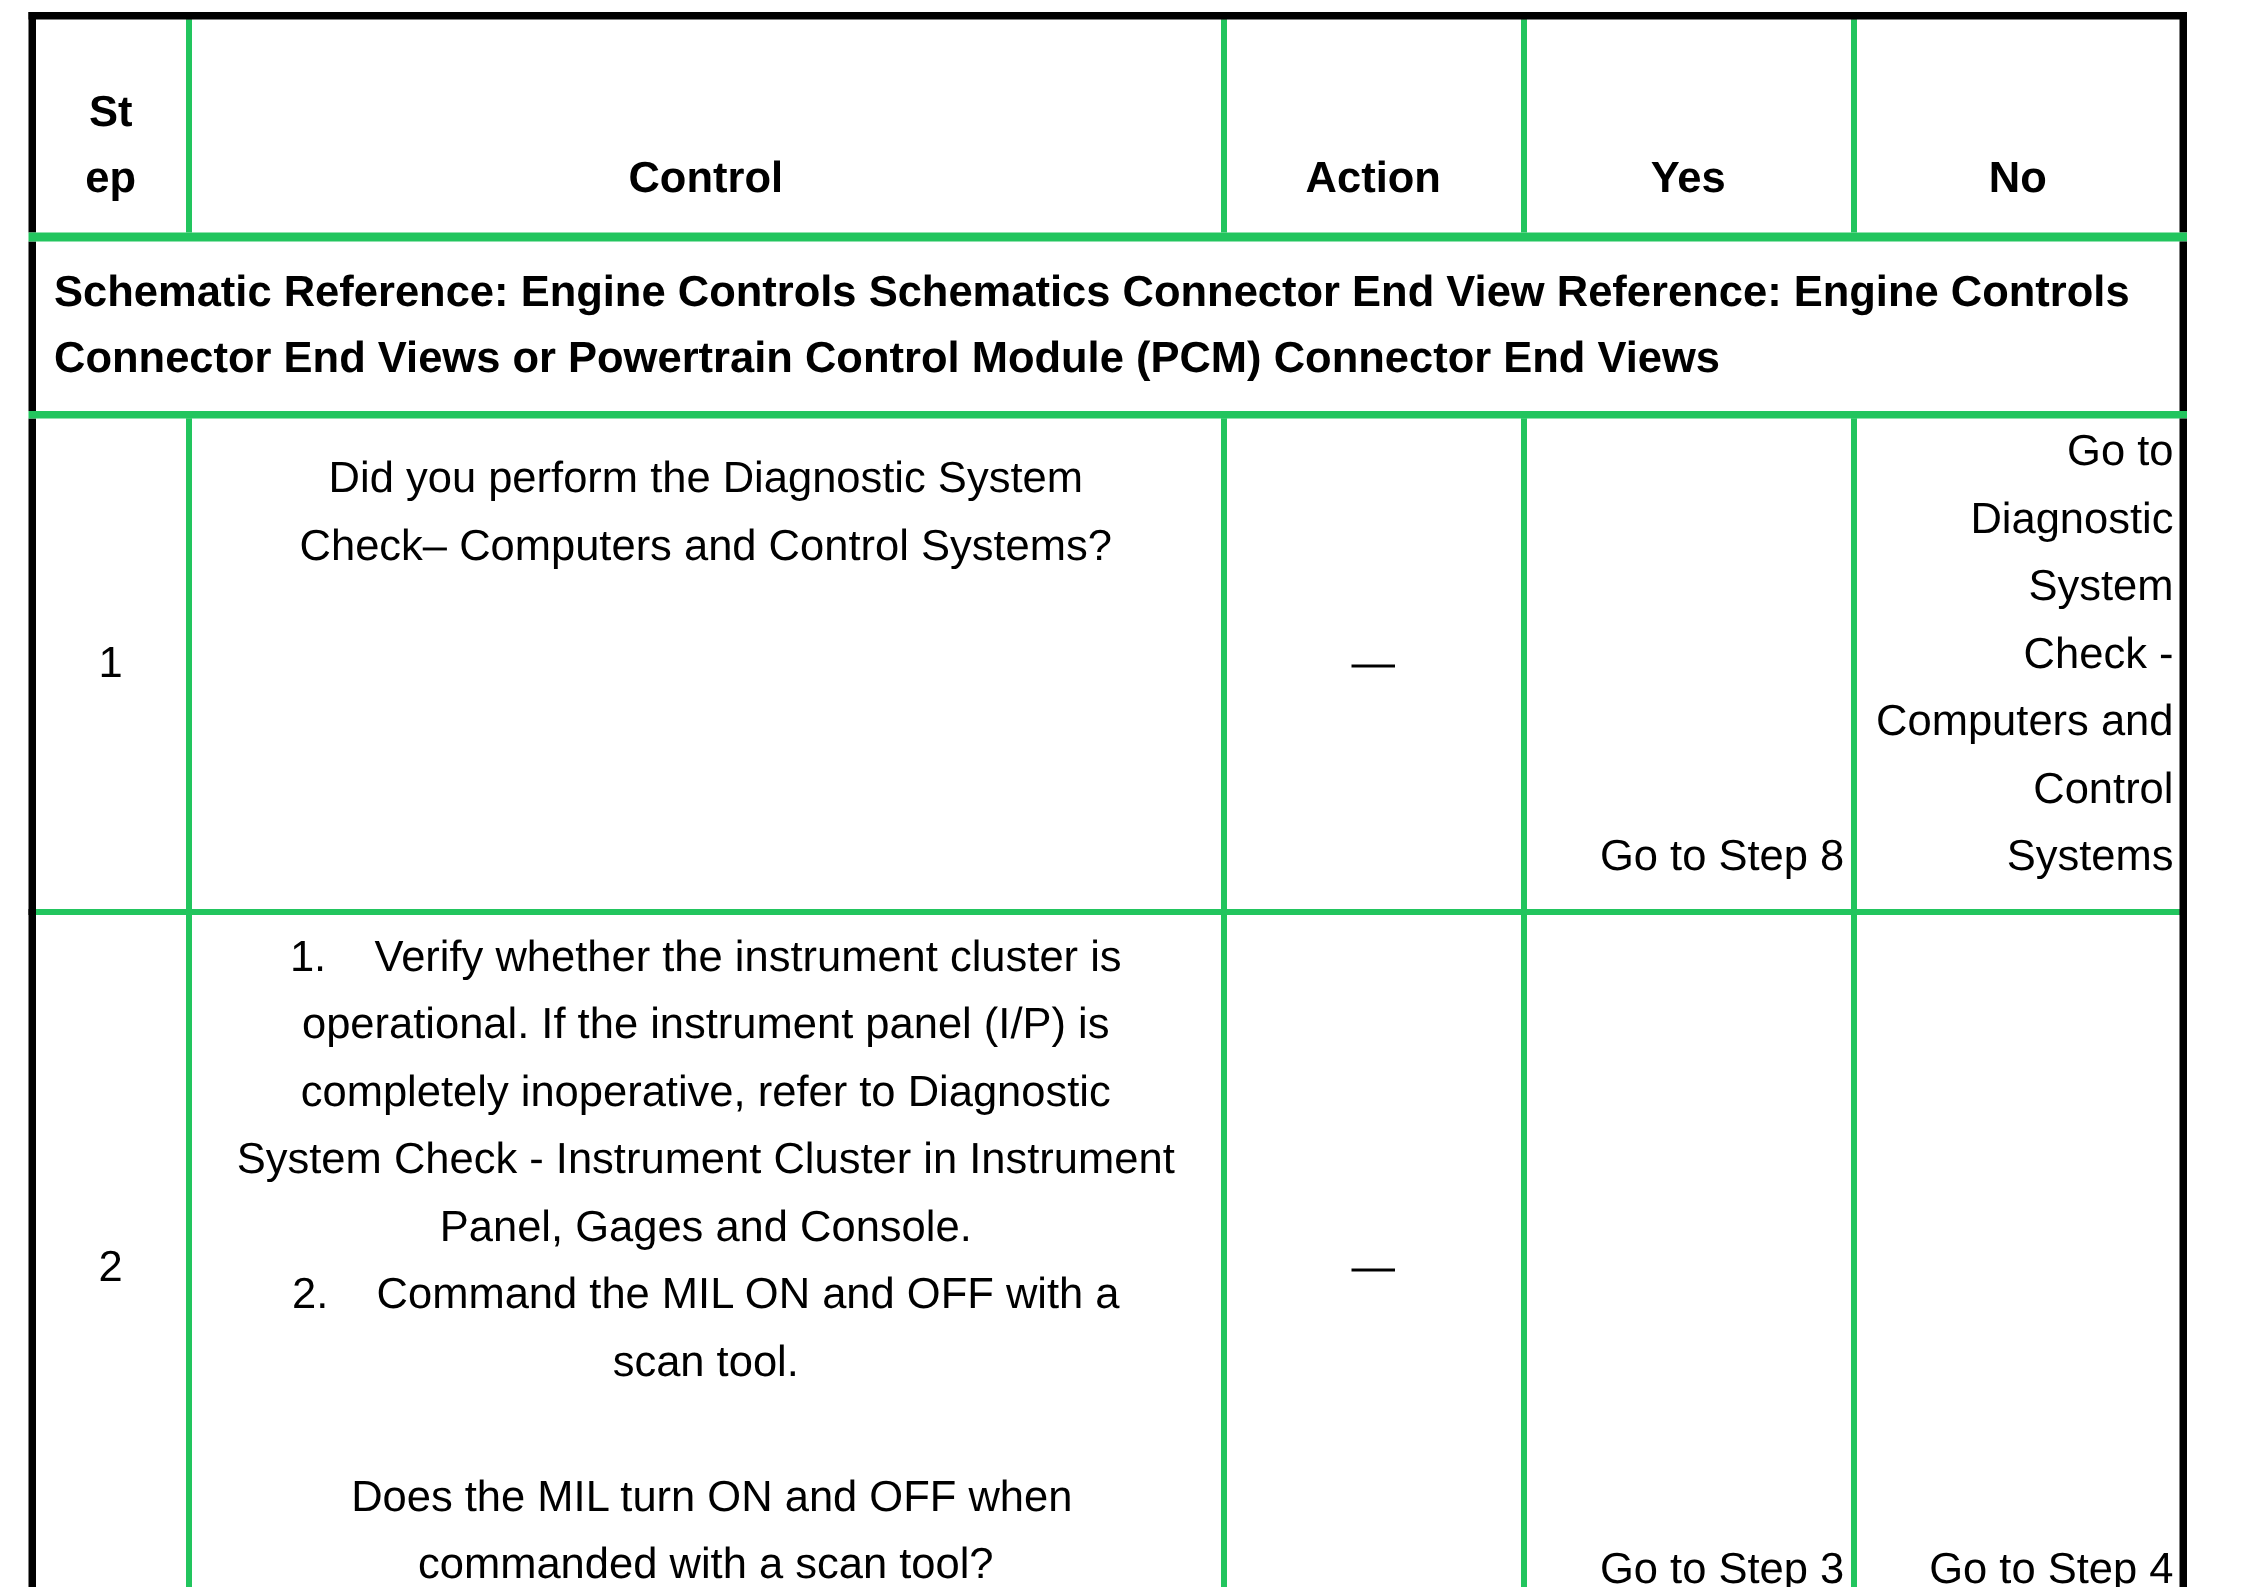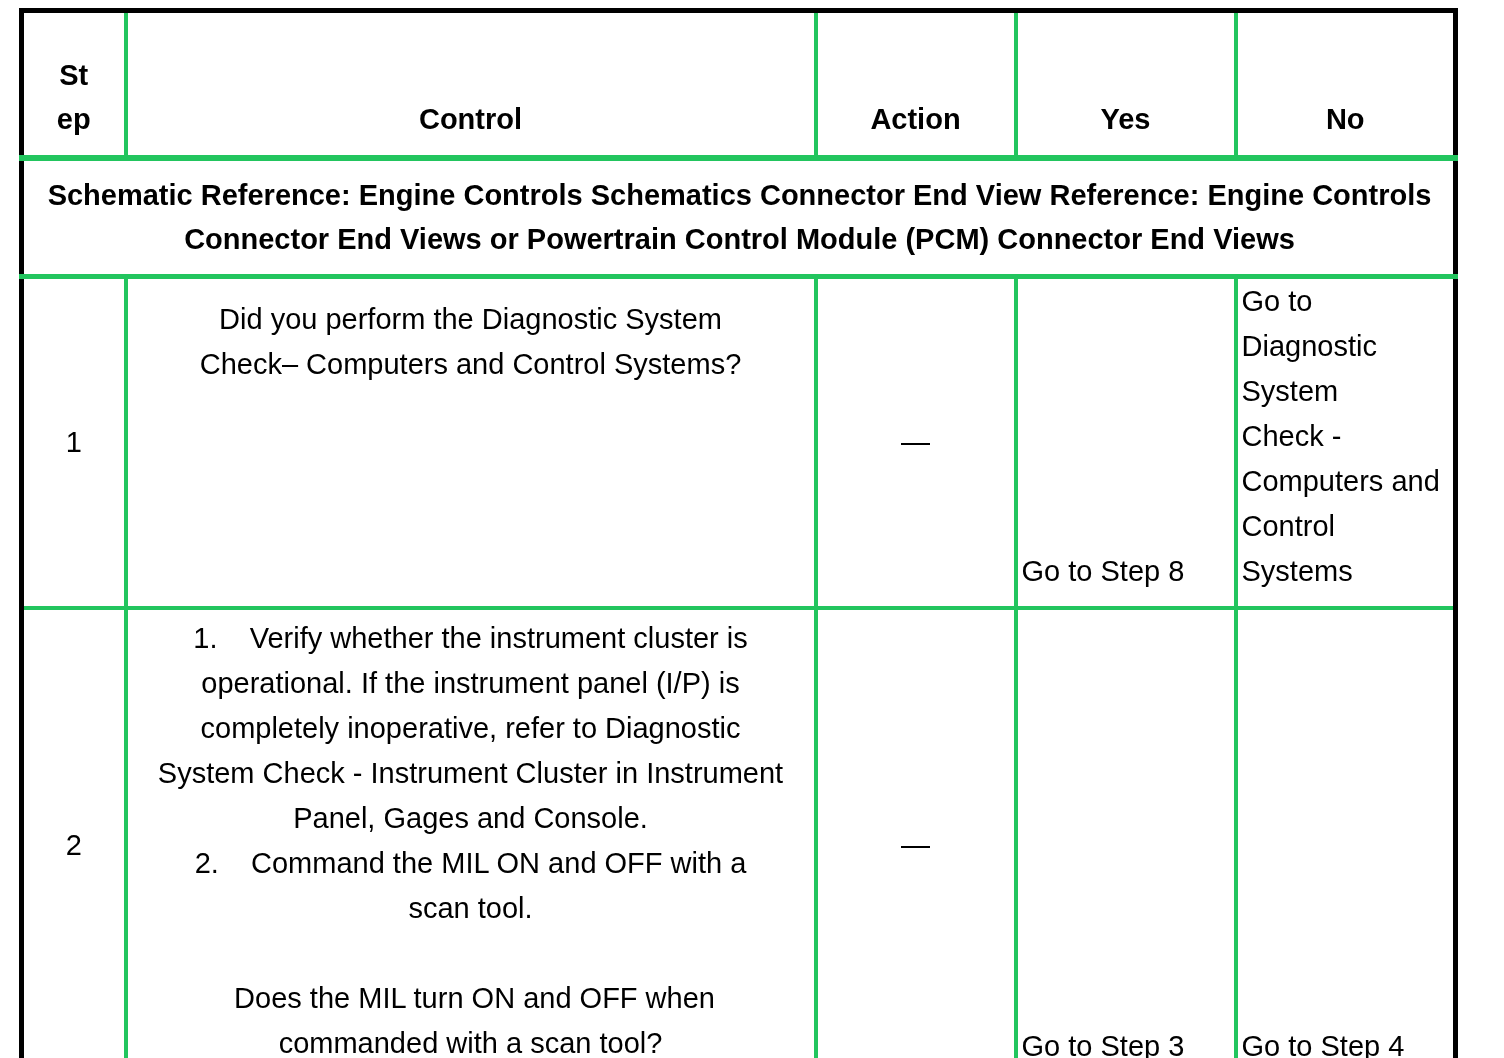--- a/index.html
+++ b/index.html
@@ -46,21 +46,21 @@
     font-weight: bold;
     padding: 0 4px 14px 4px;
     line-height: 44px;
     white-space: pre-wrap;
   }
   
   tr.schem { height: 119px; }
   tr.schem td {
     border-bottom-width: 5px;
     vertical-align: middle;
-    text-align: center;
+    text-align: left;
     font-weight: bold;
     padding: 0 10px 0 12px;
     line-height: 44px;
   }
   
   tr.step1 { height: 294px; }
   tr.step2 { height: 475px; }
   td.stepnum {
     vertical-align: middle;
     text-align: center;
@@ -74,21 +74,21 @@
     white-space: pre-wrap;
   }
   tr.step2 td.action { padding-top: 6px; }
   td.values {
     vertical-align: middle;
     text-align: center;
     padding: 0;
   }
   td.goto {
     vertical-align: bottom;
-    text-align: left;
+    text-align: right;
     padding: 0 4px 12px 4px;
     line-height: 45px;
     white-space: pre-wrap;
   }
 </style>
 </head>
 <body>
 
 <div class="page">
   <table class="diag">

